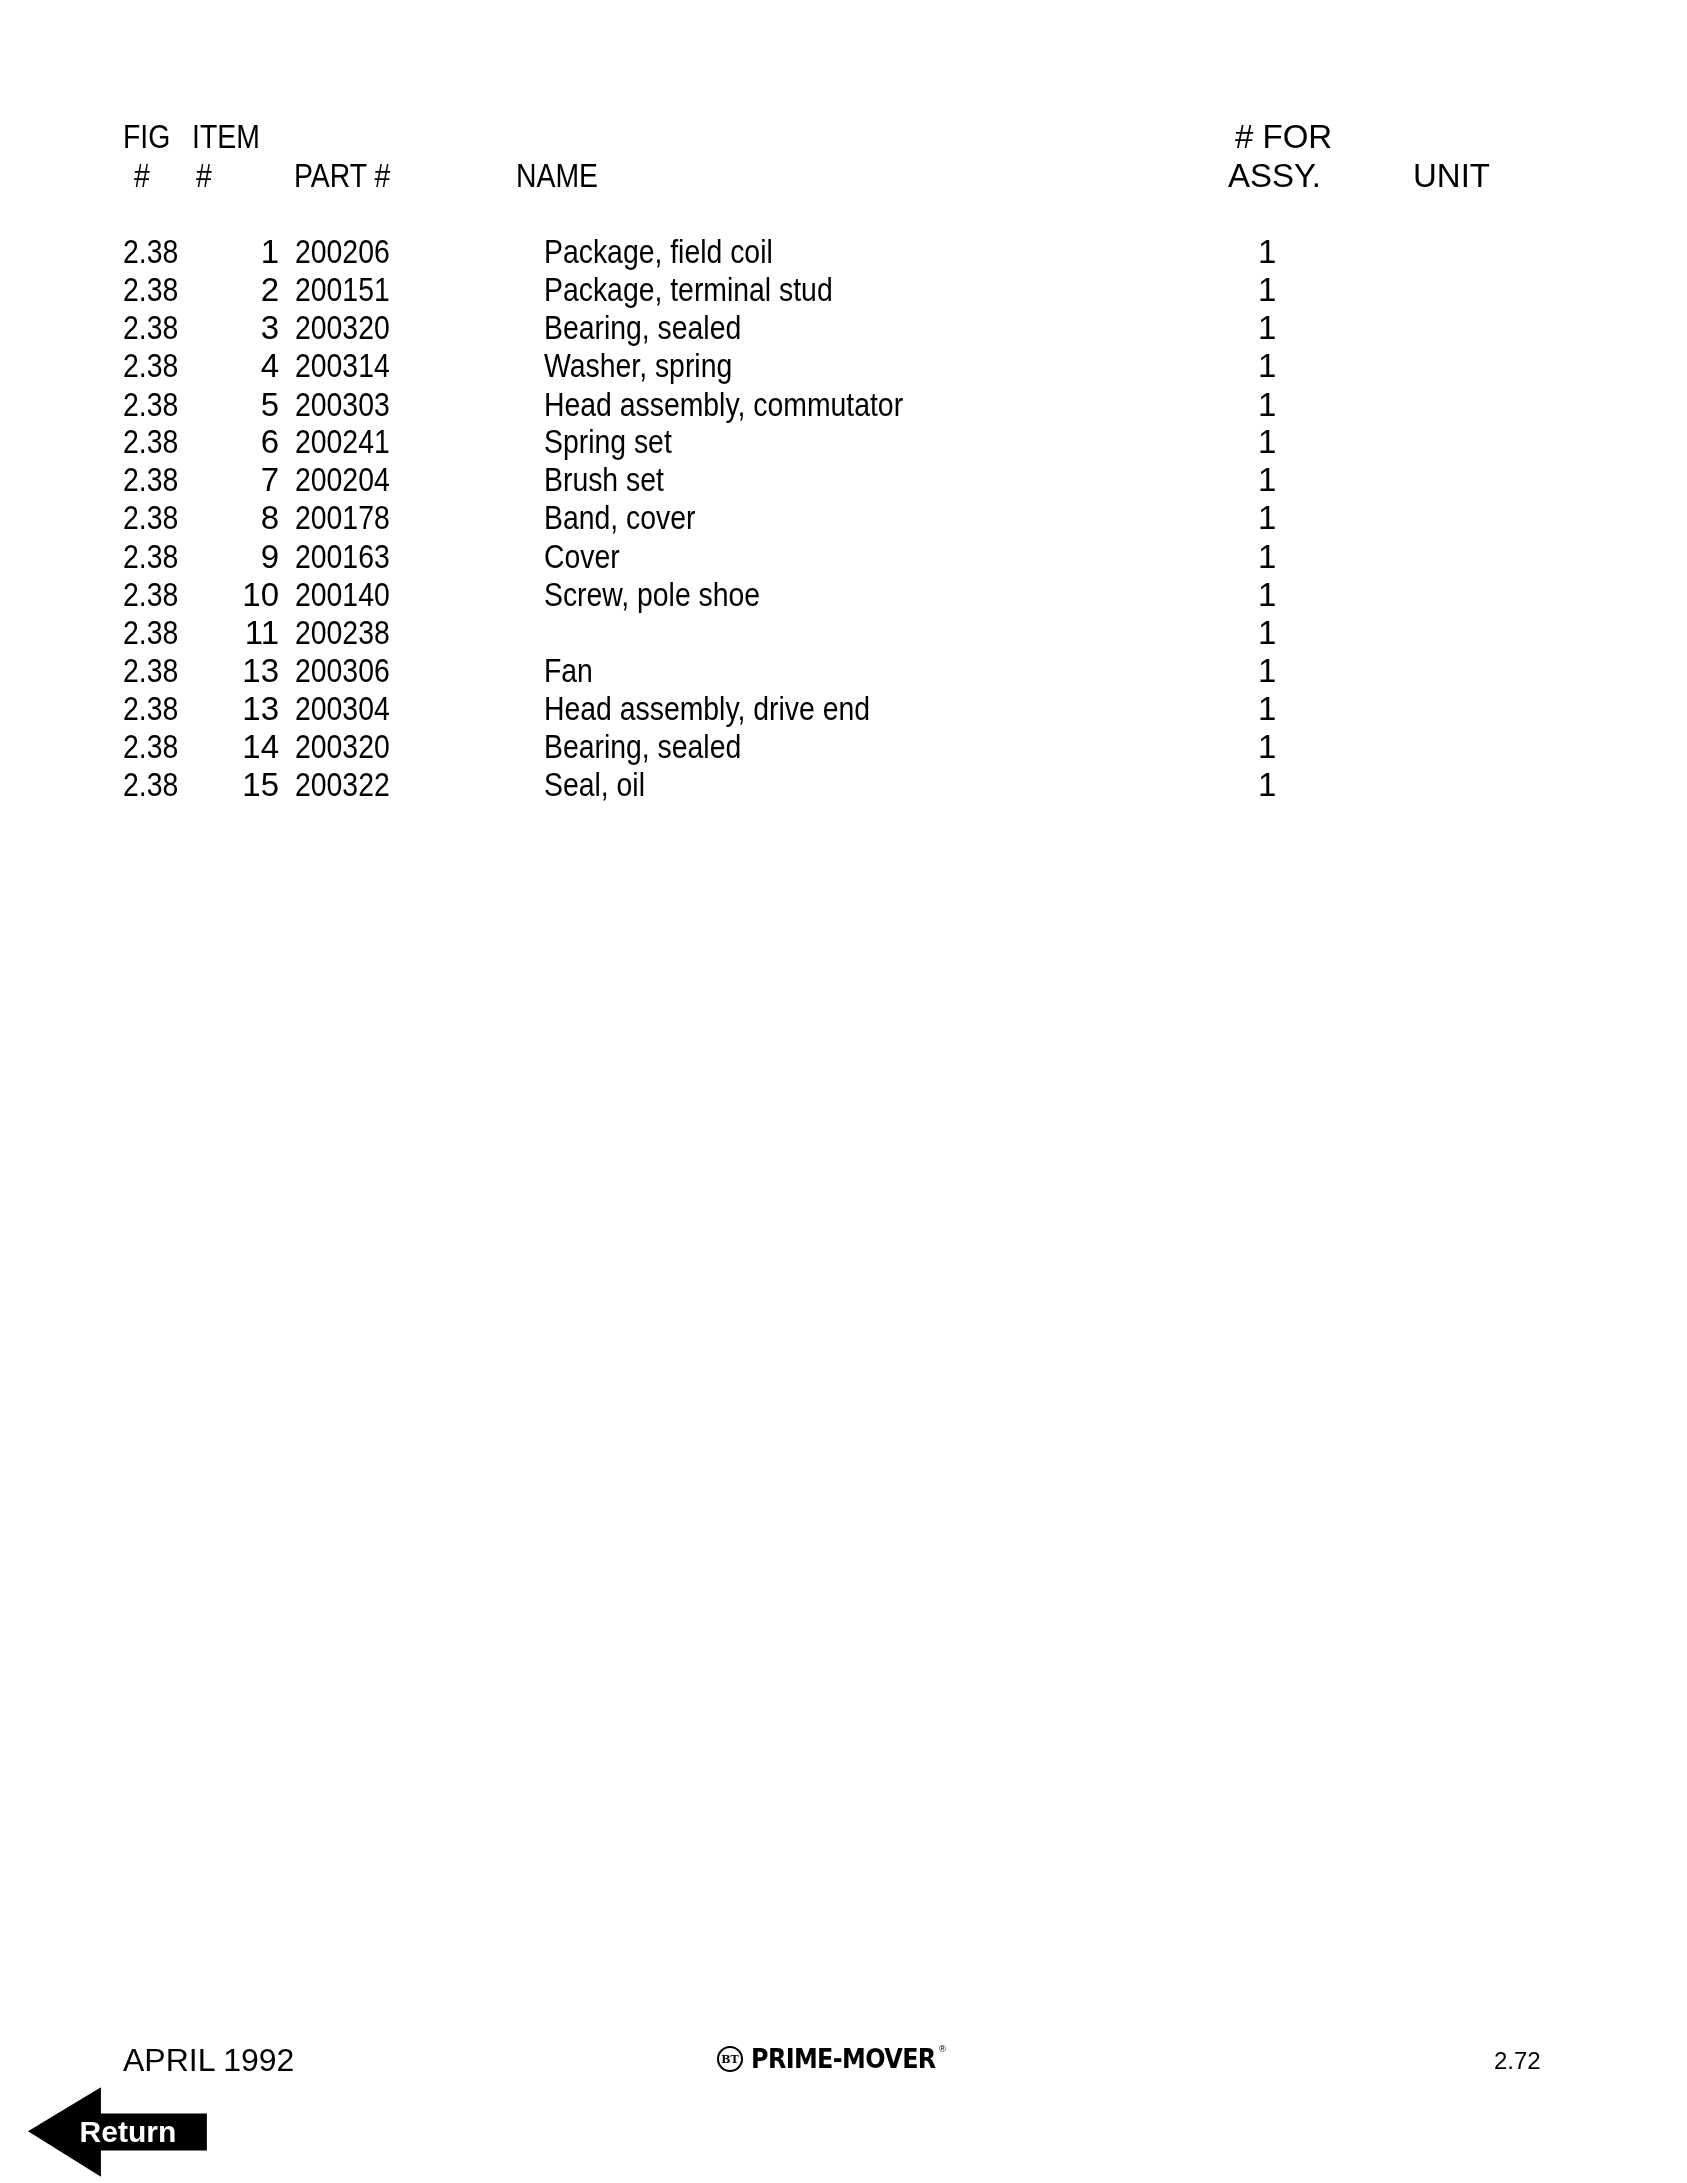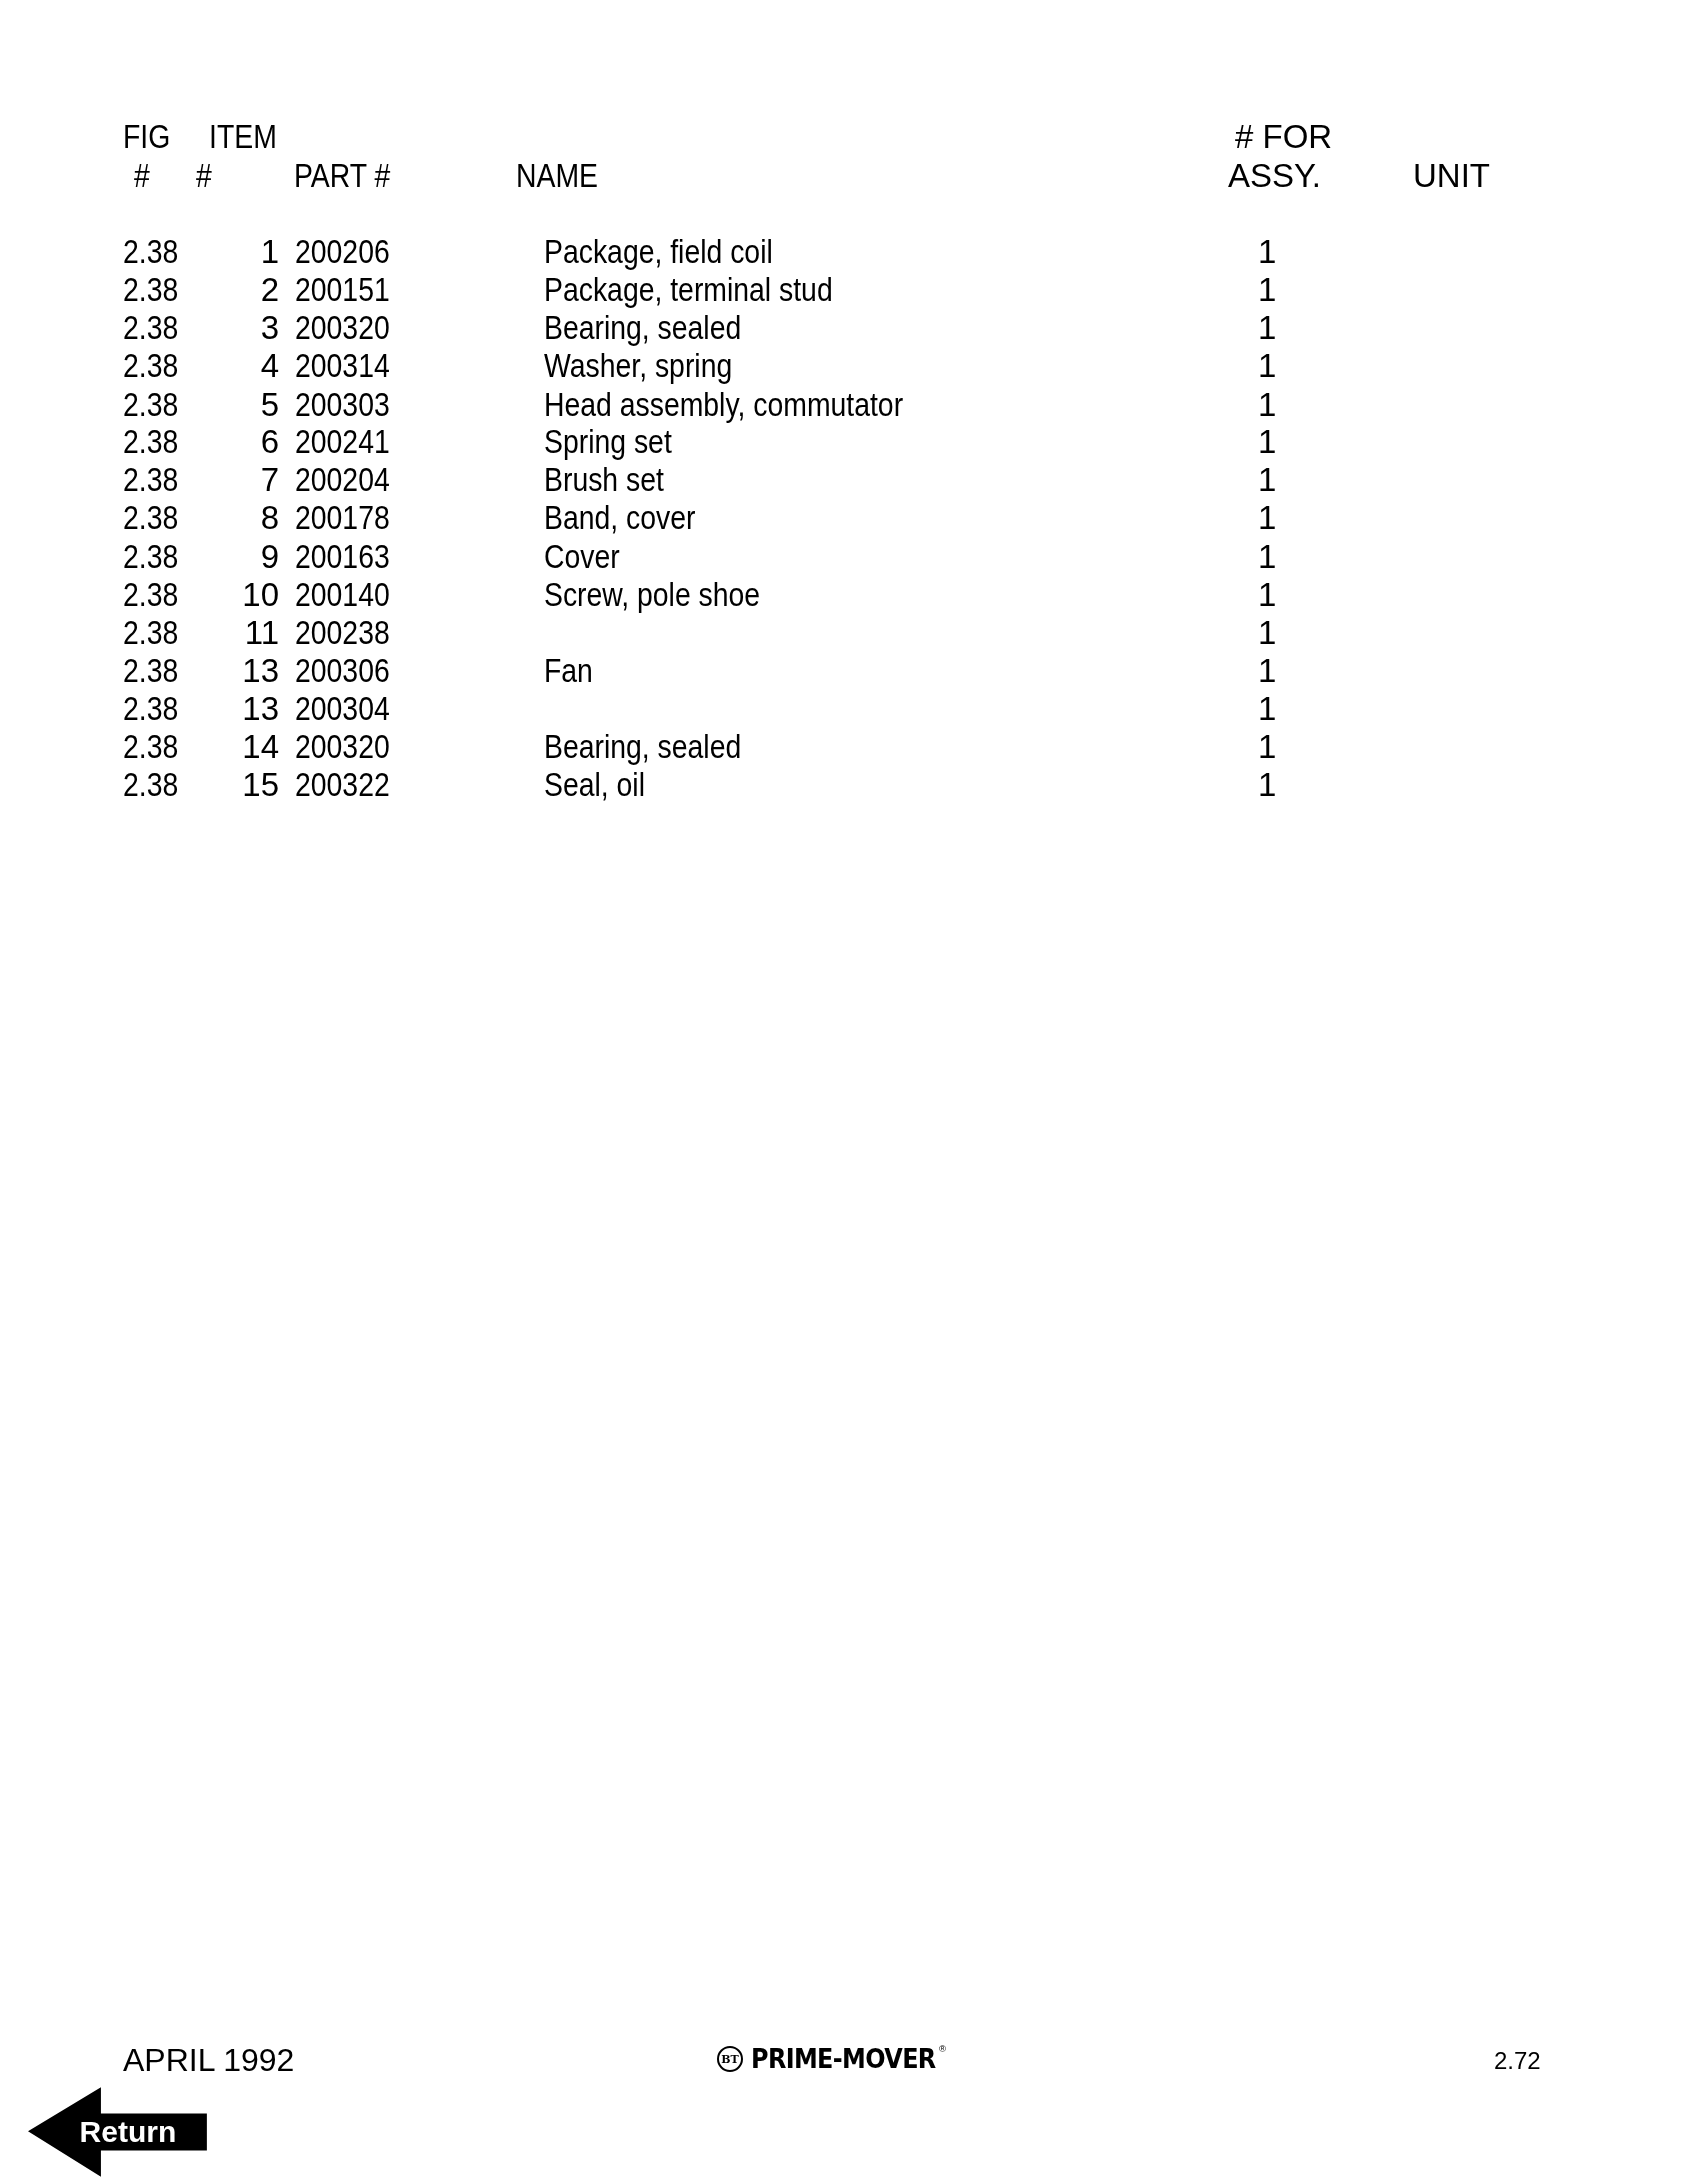--- a/index.html
+++ b/index.html
@@ -26,21 +26,21 @@
   .return-btn { position: absolute; left: 27.6px; top: 2087px; width: 183px; height: 90px; cursor: pointer; text-align: center; }
   .return-btn svg { position: absolute; left: 0; top: 0; }
   .return-label { position: absolute; left: 52px; top: 27.6px; color: #fff; font-weight: bold;
                   font-size: 30px; line-height: 34px; font-family: "Liberation Sans", sans-serif; }
 </style>
 </head>
 <body>
 
 <div class="hdr">
   <div class="txt c-fig" style="top:117px"><span class="cond">FIG</span></div>
-  <div class="txt" style="left:209px; top:117px"><span class="cond">ITEM</span></div>
+  <div class="txt" style="left:192px; top:117px"><span class="cond">ITEM</span></div>
   <div class="txt" style="left:1235px; top:117px"><span># FOR</span></div>
 
   <div class="txt" style="left:134px; top:156px"><span class="cond">#</span></div>
   <div class="txt" style="left:196px; top:156px"><span class="cond">#</span></div>
   <div class="txt" style="left:294px; top:156px"><span class="cond">PART #</span></div>
   <div class="txt" style="left:516px; top:156px"><span class="cond">NAME</span></div>
   <div class="txt" style="left:1228px; top:156px"><span>ASSY.</span></div>
   <div class="txt" style="left:1413px; top:156px"><span>UNIT</span></div>
 </div>
 
@@ -125,20 +125,21 @@
     <div class="txt c-fig"><span class="cond">2.38</span></div>
     <div class="txt c-item"><span>13</span></div>
     <div class="txt c-part"><span class="cond">200306</span></div>
     <div class="txt c-name"><span class="cond">Fan</span></div>
     <div class="txt c-qty"><span>1</span></div>
   </div>
   <div class="row" style="top:689px">
     <div class="txt c-fig"><span class="cond">2.38</span></div>
     <div class="txt c-item"><span>13</span></div>
     <div class="txt c-part"><span class="cond">200304</span></div>
+    <div class="txt c-name"><span class="cond">Head assembly, drive end</span></div>
     <div class="txt c-qty"><span>1</span></div>
   </div>
   <div class="row" style="top:727px">
     <div class="txt c-fig"><span class="cond">2.38</span></div>
     <div class="txt c-item"><span>14</span></div>
     <div class="txt c-part"><span class="cond">200320</span></div>
     <div class="txt c-name"><span class="cond">Bearing, sealed</span></div>
     <div class="txt c-qty"><span>1</span></div>
   </div>
   <div class="row" style="top:765px">

